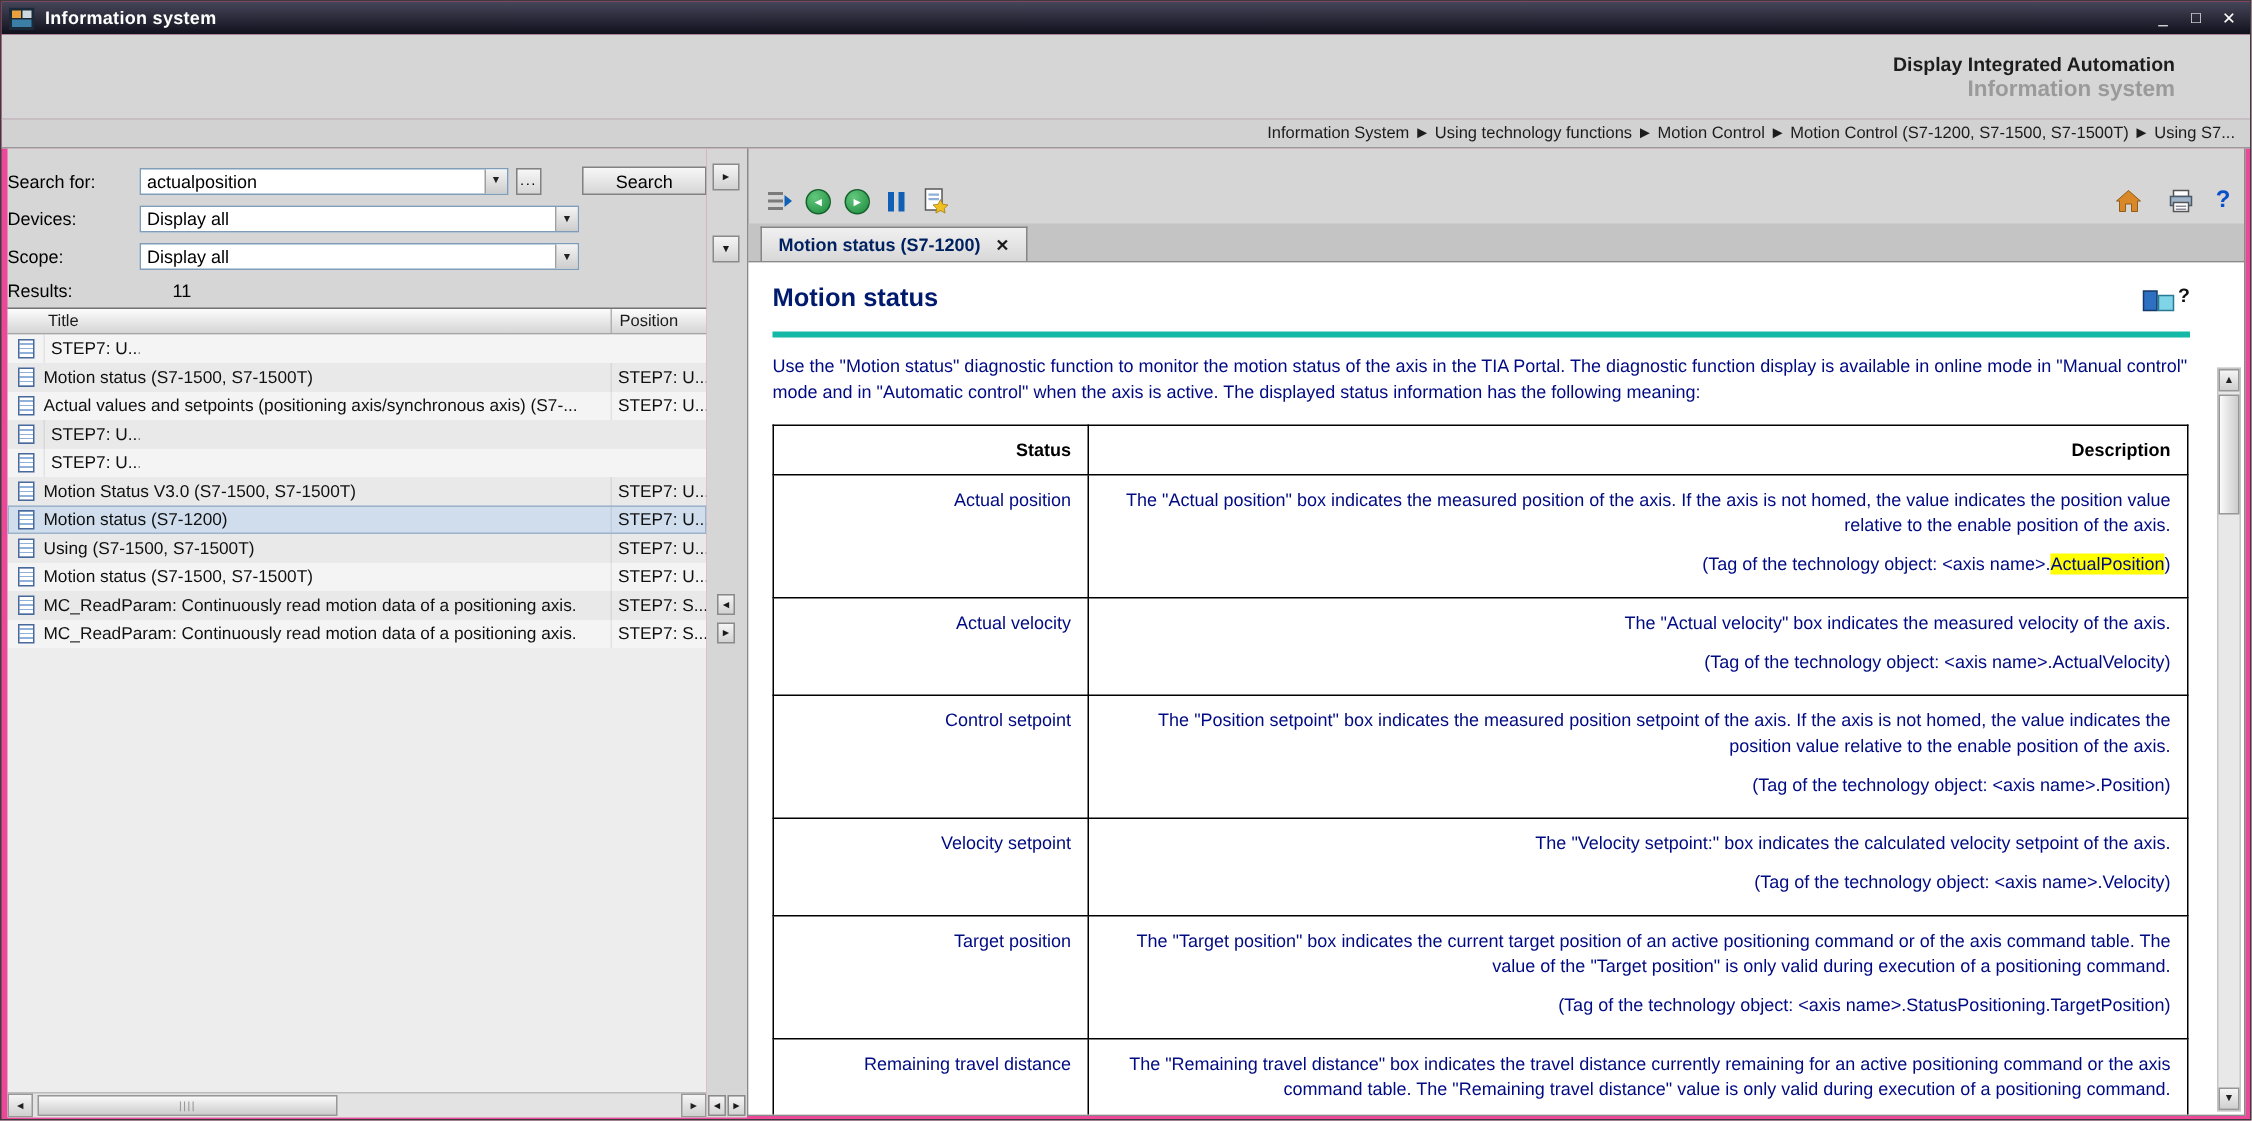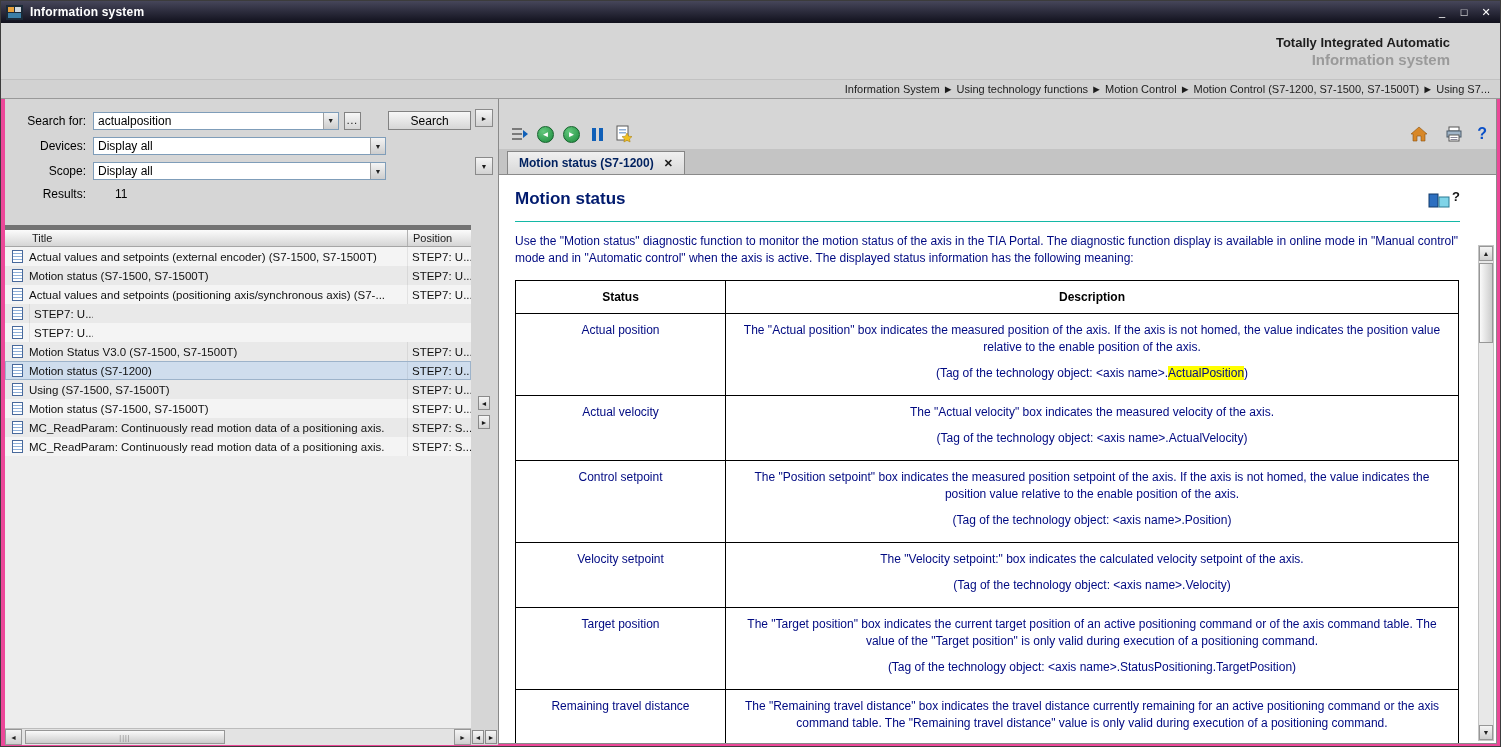--- a/index.html
+++ b/index.html
@@ -24,31 +24,31 @@
 
   
   .main{position:absolute;top:98px;left:0;right:0;bottom:1px;display:flex}
   .left-panel{width:466px;margin-left:4px;display:flex;flex-direction:column;background:#d6d6d6}
   .divider{width:27px;position:relative;background:#d6d6d6}
   .right-panel{flex:1;margin-right:3px;margin-bottom:1px;display:flex;flex-direction:column;background:#d6d6d6;border:1px solid #8a8a8a;border-top:none;padding-top:20px}
 
   
   .search-form{padding-top:12px;font-size:12px;color:#000}
   .form-row{display:flex;align-items:center;margin-bottom:7px}
-  .form-label{width:88px;text-align:right;padding-right:7px;flex-shrink:0}
+  .form-label{width:88px;text-align:left;padding-right:7px;flex-shrink:0}
   .combo{height:18px;background:#fff;border:1px solid #7f9db9;display:flex;align-items:stretch;font-size:12px}
   .combo .val{flex:1;padding:1px 4px 0;white-space:nowrap;overflow:hidden;color:#000}
   .combo .arrow-btn{width:15px;background:linear-gradient(#f4f4f4,#cdcdcd);border-left:1px solid #9f9f9f;display:flex;align-items:center;justify-content:center;font-size:7px;color:#222}
   .btn{background:linear-gradient(#f7f7f7,#d6d6d6);border:1px solid #828282;font-size:12px;color:#000;display:flex;align-items:center;justify-content:center}
   .browse-btn{width:19px;height:18px;margin-left:5px;font-size:10px;letter-spacing:1px}
   .search-btn{width:91px;height:19px;margin-left:27px}
   .results-val{padding-left:22px}
 
   
-  .results{flex:1;display:flex;flex-direction:column;margin-top:24px;border-top:5px solid #737373;overflow:hidden}
+  .results{flex:1;display:flex;flex-direction:column;margin-top:4px;border-top:1px solid #737373;overflow:hidden}
   .res-header{display:flex;height:17px;background:linear-gradient(#fcfcfc,#d5d5d5);border-bottom:1px solid #a5a5a5;font-size:11px;color:#1a1a1a;flex-shrink:0}
   .res-header .c-title{flex:1;padding-left:27px;border-right:1px solid #b2b2b2;display:flex;align-items:center}
   .res-header .c-pos{width:63px;padding-left:5px;display:flex;align-items:center}
   .res-rows{flex-shrink:0}
   .res-row{display:flex;height:19px;align-items:center;font-size:11.5px;color:#101010}
   .res-row:nth-child(odd){background:#f4f4f4}
   .res-row:nth-child(even){background:#e9e9e9}
   .res-row.selected{background:#cfdded;outline:1px solid #9db3ca;outline-offset:-1px}
   .doc-icon{width:11px;height:13px;margin:0 6px 0 7px;border:1px solid #48699b;background:repeating-linear-gradient(#fff 0 2px,#8fb0d8 2px 3px);flex-shrink:0}
   .res-title{flex:1;white-space:nowrap;overflow:hidden;padding-right:3px}
@@ -73,27 +73,27 @@
   .pause-bars div{width:4px;height:13px;background:#1060b8}
   .toolbar-right{margin-left:auto;display:flex;align-items:center;gap:9px}
   .help-q{color:#0a50c8;font-weight:bold;font-size:16px}
 
   .tabbar{height:26px;background:#c4c4c4;border-bottom:1px solid #8a8a8a;display:flex;align-items:flex-end;padding-left:8px;flex-shrink:0}
   .tab{height:23px;background:linear-gradient(#f0f0f0,#d8d8d8);border:1px solid #868686;border-bottom:none;display:flex;align-items:center;padding:0 11px;font-size:12px;font-weight:bold;color:#00215f;gap:10px}
   .tab .close{font-weight:bold;color:#1a1a1a;font-size:11px}
 
   .content{flex:1;background:#fff;position:relative;overflow:hidden}
   .content-inner{padding:8px 36px 0 16px}
-  .topic-head{display:flex;align-items:center;border-bottom:1px solid #14b8a6;padding:6px 0 12px}
+  .topic-head{display:flex;align-items:center;border-bottom:4px solid #14b8a6;padding:6px 0 12px}
   h1.topic{font-size:17px;font-weight:bold;color:#001a6e}
   .panel-help-icon{margin-left:auto;display:flex;align-items:flex-start;gap:2px}
   .panel-help-icon .q{font-size:13px;font-weight:bold;color:#111}
   .intro{margin-top:11px;font-size:12px;color:#000a82;line-height:1.4;max-width:958px}
   .desc-table{border-collapse:collapse;margin-top:13px;width:944px;table-layout:fixed}
-  .desc-table th,.desc-table td{border:1px solid #000;vertical-align:top;text-align:center}
+  .desc-table th,.desc-table td{border:1px solid #000;vertical-align:top;text-align:right}
   .desc-table th{font-size:12px;color:#000;font-weight:bold;padding:9px 11px}
   .desc-table td{font-size:12px;color:#000a82;line-height:1.45;padding:8px 11px 12px}
   .col-status{width:210px}
   .tagline{margin-top:9px}
   .hl{background:#ffff00}
 
   
   .vscroll{position:absolute;top:70px;bottom:2px;right:2px;width:16px;background:#e8e8e8;border:1px solid #c4c4c4;display:flex;flex-direction:column}
   .vscroll .v-btn{height:15px;background:linear-gradient(#f5f5f5,#cfcfcf);border:1px solid #979797;font-size:7px;display:flex;align-items:center;justify-content:center;color:#222;flex-shrink:0}
   .vscroll .track{flex:1;position:relative}
@@ -113,21 +113,21 @@
     </svg>
     <span class="title">Information system</span>
     <div class="win-controls">
       <span class="win-btn">_</span>
       <span class="win-btn">□</span>
       <span class="win-btn">✕</span>
     </div>
   </div>
 
   <div class="brand">
-    <span class="l1">Totally Integrated Automatic</span>
+    <span class="l1">Display Integrated Automation</span>
     <span class="l2">Information system</span>
   </div>
 
   <div class="breadcrumb">
     <span>Information System ► Using technology functions ► Motion Control ► Motion Control (S7-1200, S7-1500, S7-1500T) ► Using S7...</span>
   </div>
 
   <div class="main">
 
     <div class="left-panel">
@@ -162,21 +162,20 @@
       </div>
 
       <div class="results">
         <div class="res-header">
           <span class="c-title">Title</span>
           <span class="c-pos">Position</span>
         </div>
         <div class="res-rows">
           <div class="res-row">
             <span class="doc-icon"></span>
-            <span class="res-title">Actual values and setpoints (external encoder) (S7-1500, S7-1500T)</span>
             <span class="res-pos">STEP7: U...</span>
           </div>
           <div class="res-row">
             <span class="doc-icon"></span>
             <span class="res-title">Motion status (S7-1500, S7-1500T)</span>
             <span class="res-pos">STEP7: U...</span>
           </div>
           <div class="res-row">
             <span class="doc-icon"></span>
             <span class="res-title">Actual values and setpoints (positioning axis/synchronous axis) (S7-...</span>

